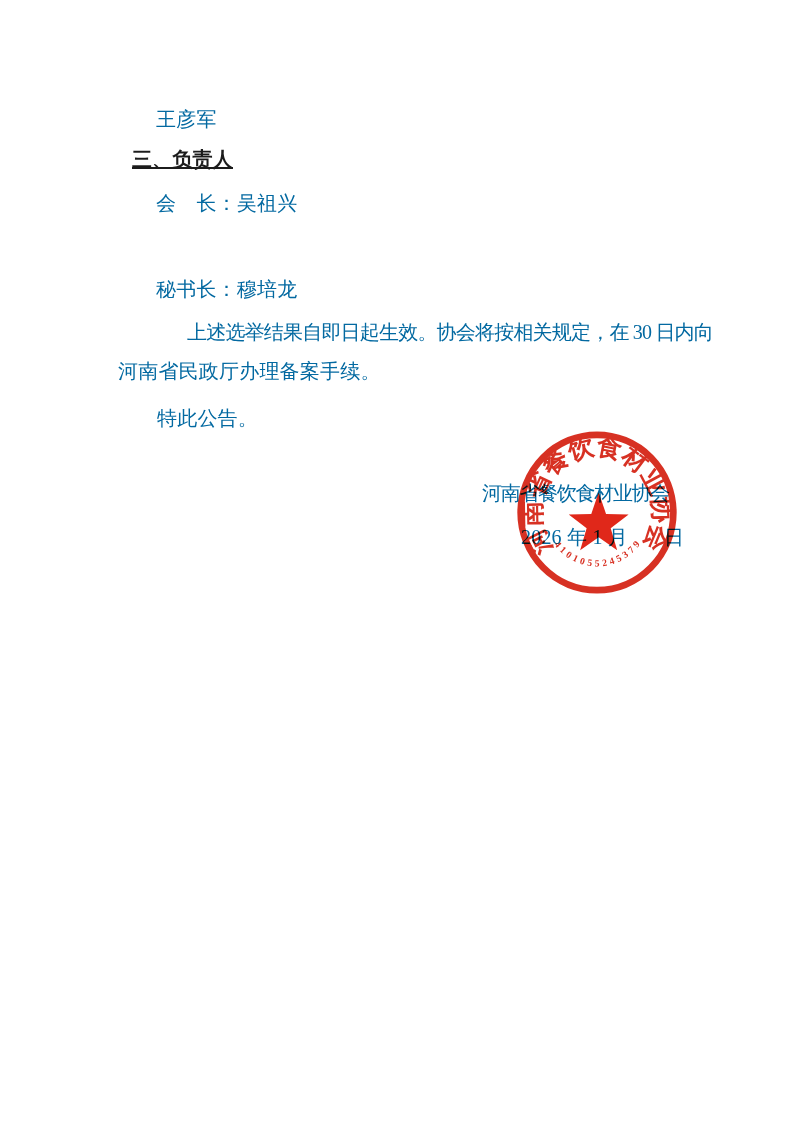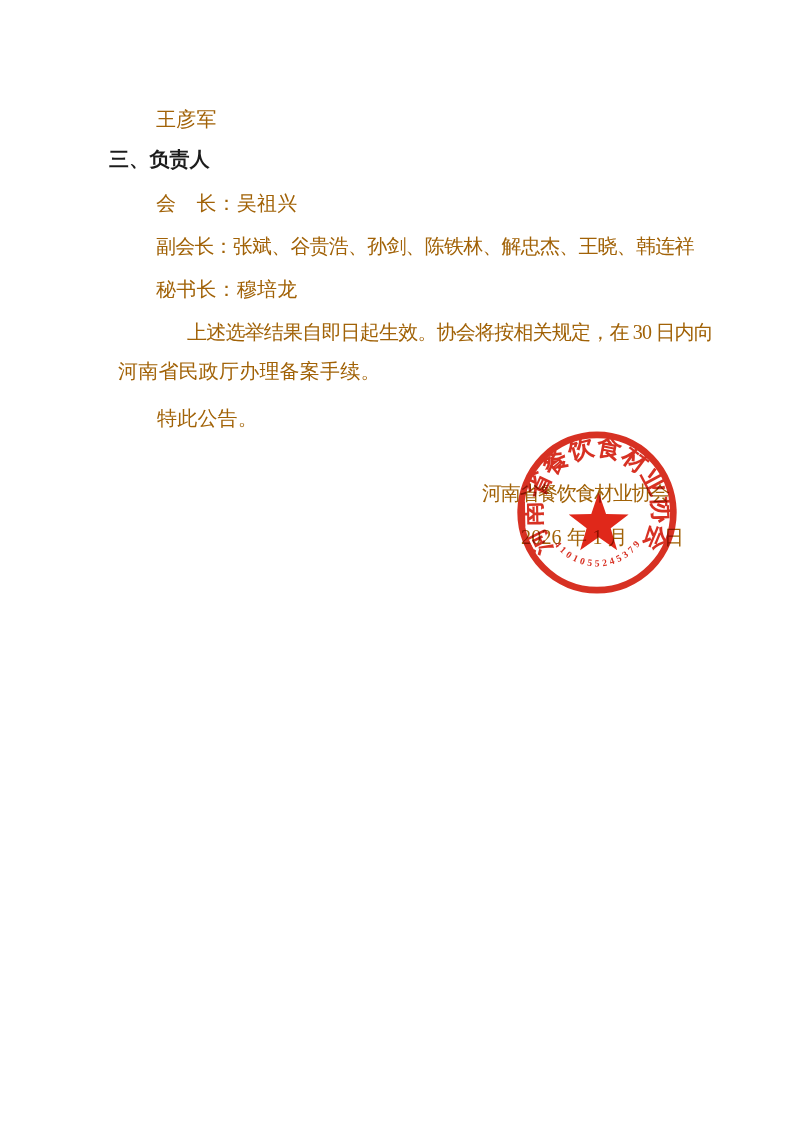--- a/index.html
+++ b/index.html
@@ -12,30 +12,30 @@
     overflow: hidden;
     font-family: "Liberation Serif", "DejaVu Serif", serif;
     color: #2f2f2f;
   }
   .line {
     position: absolute;
     white-space: nowrap;
     font-size: 20px;
     line-height: 24px;
     letter-spacing: 0.2px;
-    color: #a16207;
+    color: #0369a1;
   }
   .heading {
     font-weight: 700;
     color: #1c1c1c;
   }
   .squeeze { letter-spacing: -0.8px; }
 
   #name-line      { left: 156px; top: 107px; }
-  #section-head   { left: 109px; top: 147px; }
+  #section-head   { left: 132px; top: 147px; text-decoration: underline; }
   #president-line { left: 156px; top: 191px; text-align: right; }
   #vice-line      { left: 156px; top: 234px; }
   #secretary-line { left: 156px; top: 277px; }
   #effective-l1   { left: 156px; top: 320px; margin-left: 31px; }
   #effective-l2   { left: 118px; top: 359px; }
   #closing-line   { left: 157px; top: 406px; }
 
   #org-line  { left: 482px; top: 481px; letter-spacing: -1.3px; }
   #date-line { left: 521px; top: 525px; }
   .date-gap {
@@ -62,21 +62,20 @@
 <body>
 
 <div class="page">
 
   <div class="line" id="name-line">王彦军</div>
 
   <div class="line heading" id="section-head">三、负责人</div>
 
   <div class="line" id="president-line">会　长：吴祖兴</div>
 
-  <div class="line squeeze" id="vice-line">副会长：张斌、谷贵浩、孙剑、陈铁林、解忠杰、王晓、韩连祥</div>
 
   <div class="line" id="secretary-line">秘书长：穆培龙</div>
 
   <div class="line squeeze" id="effective-l1">上述选举结果自即日起生效。协会将按相关规定，在 30 日内向</div>
 
   <div class="line" id="effective-l2">河南省民政厅办理备案手续。</div>
 
   <div class="line" id="closing-line">特此公告。</div>
 
   <div class="line" id="org-line">河南省餐饮食材业协会</div>

